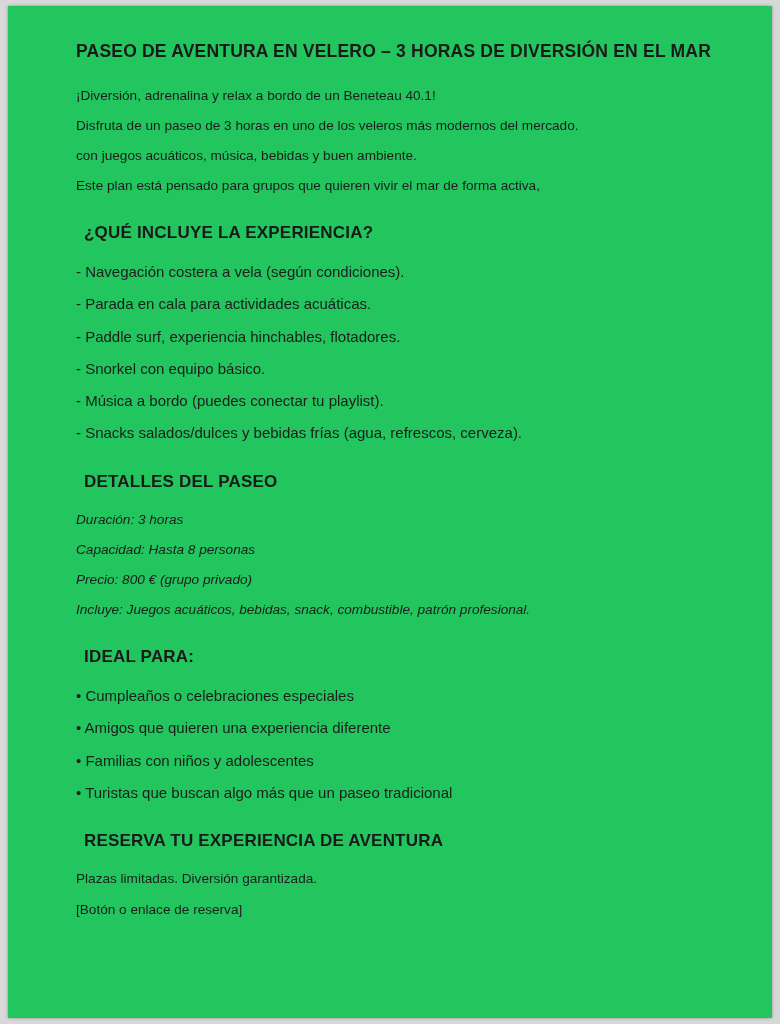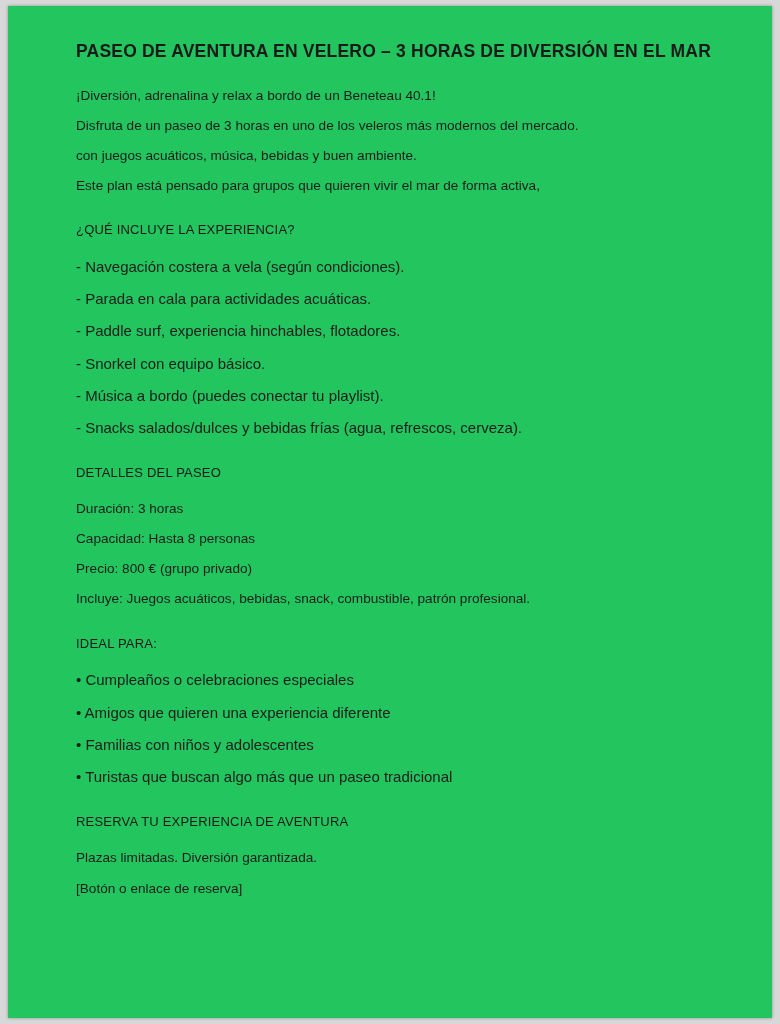--- a/index.html
+++ b/index.html
@@ -30,25 +30,25 @@
   }
   h1.doc-title {
     font-size: 17.5px;
     font-weight: bold;
     letter-spacing: 0.2px;
     color: #1a1a1a;
     margin: 0 0 22px 0;
     line-height: 1.3;
   }
   h2.section-heading {
-    font-size: 13px;
-    font-weight: normal;
+    font-size: 17px;
+    font-weight: bold;
     letter-spacing: 0.2px;
     color: #1a1a1a;
-    margin: 0 0 16px 0;
+    margin: 0 0 16px 8px;
     line-height: 1.3;
   }
   p.para-line,
   li.bullet-line,
   p.detail-line {
     font-size: 13.6px;
     color: #1d1d1d;
     margin: 0 0 8px 0;
     line-height: 1.55;
   }
@@ -61,20 +61,21 @@
     padding: 0;
   }
   ul.bullet-list li {
     font-size: 15px;
     color: #1d1d1d;
     line-height: 1.55;
     margin: 0 0 9px 0;
   }
   .details-list p {
     margin: 0 0 9px 0;
+    font-style: italic;
   }
   .intro-block p {
     margin: 0 0 9px 0;
   }
   .closing-block p {
     margin: 0 0 10px 0;
   }
 </style>
 </head>
 <body>

